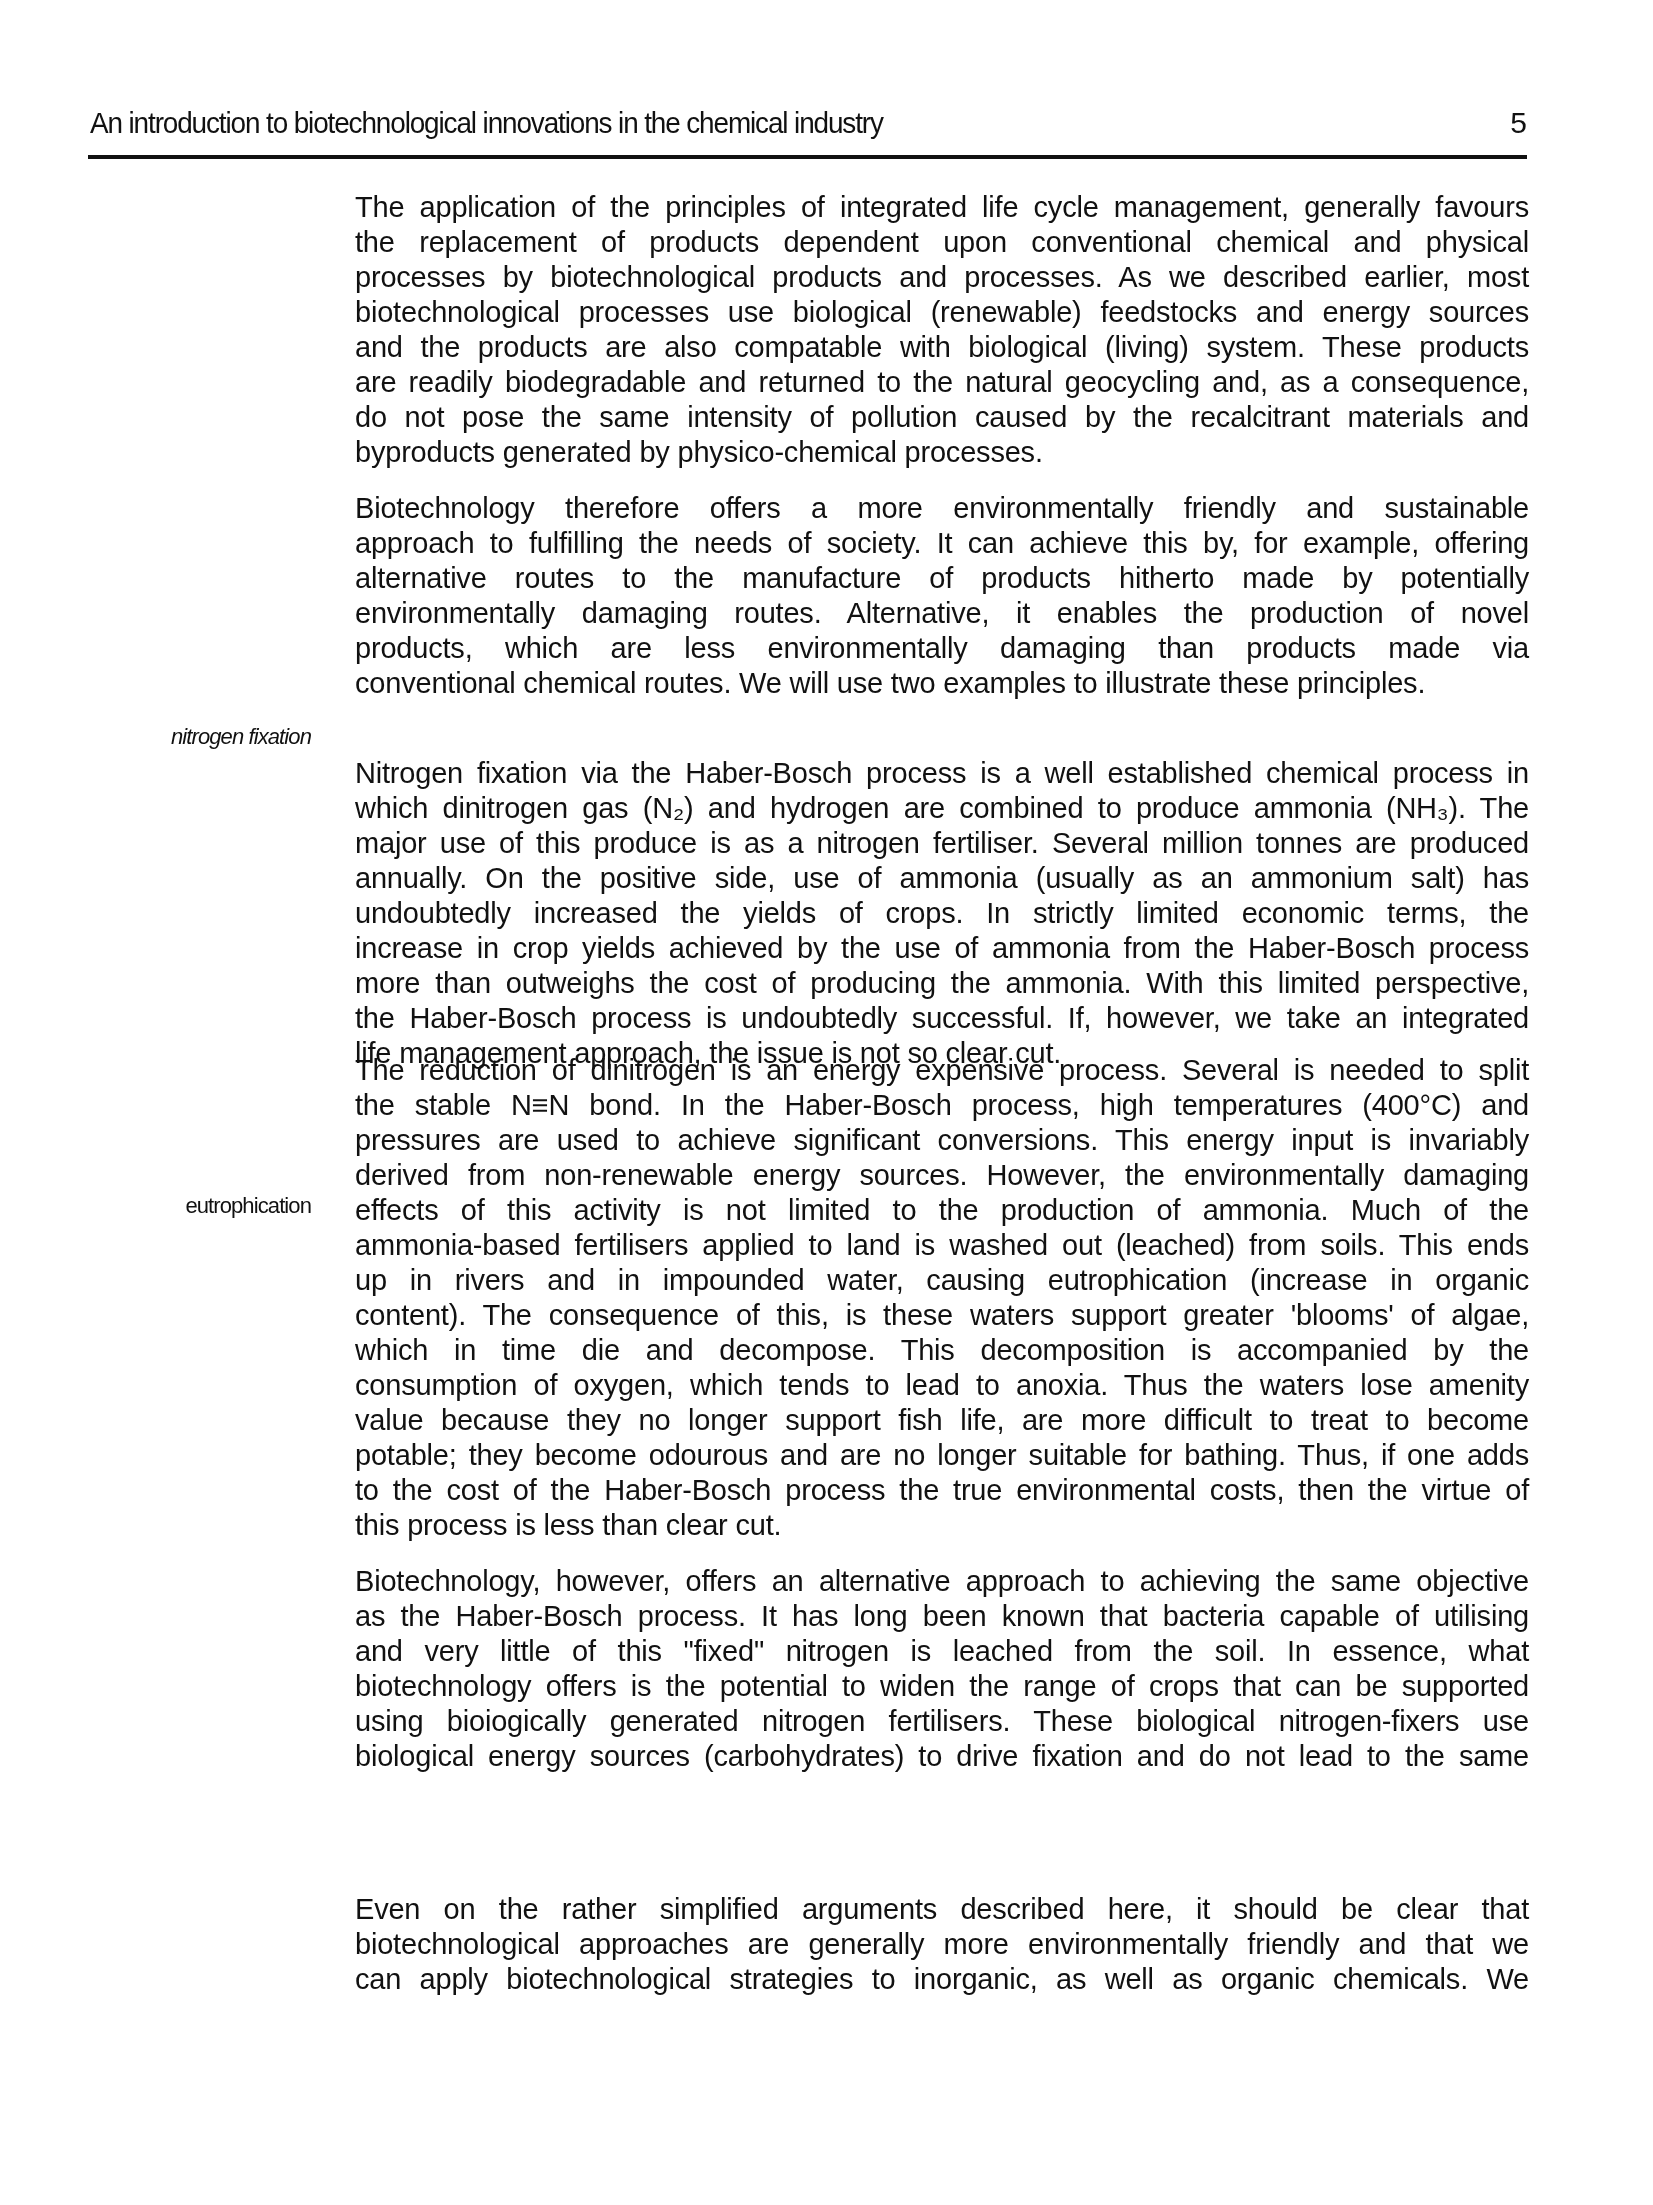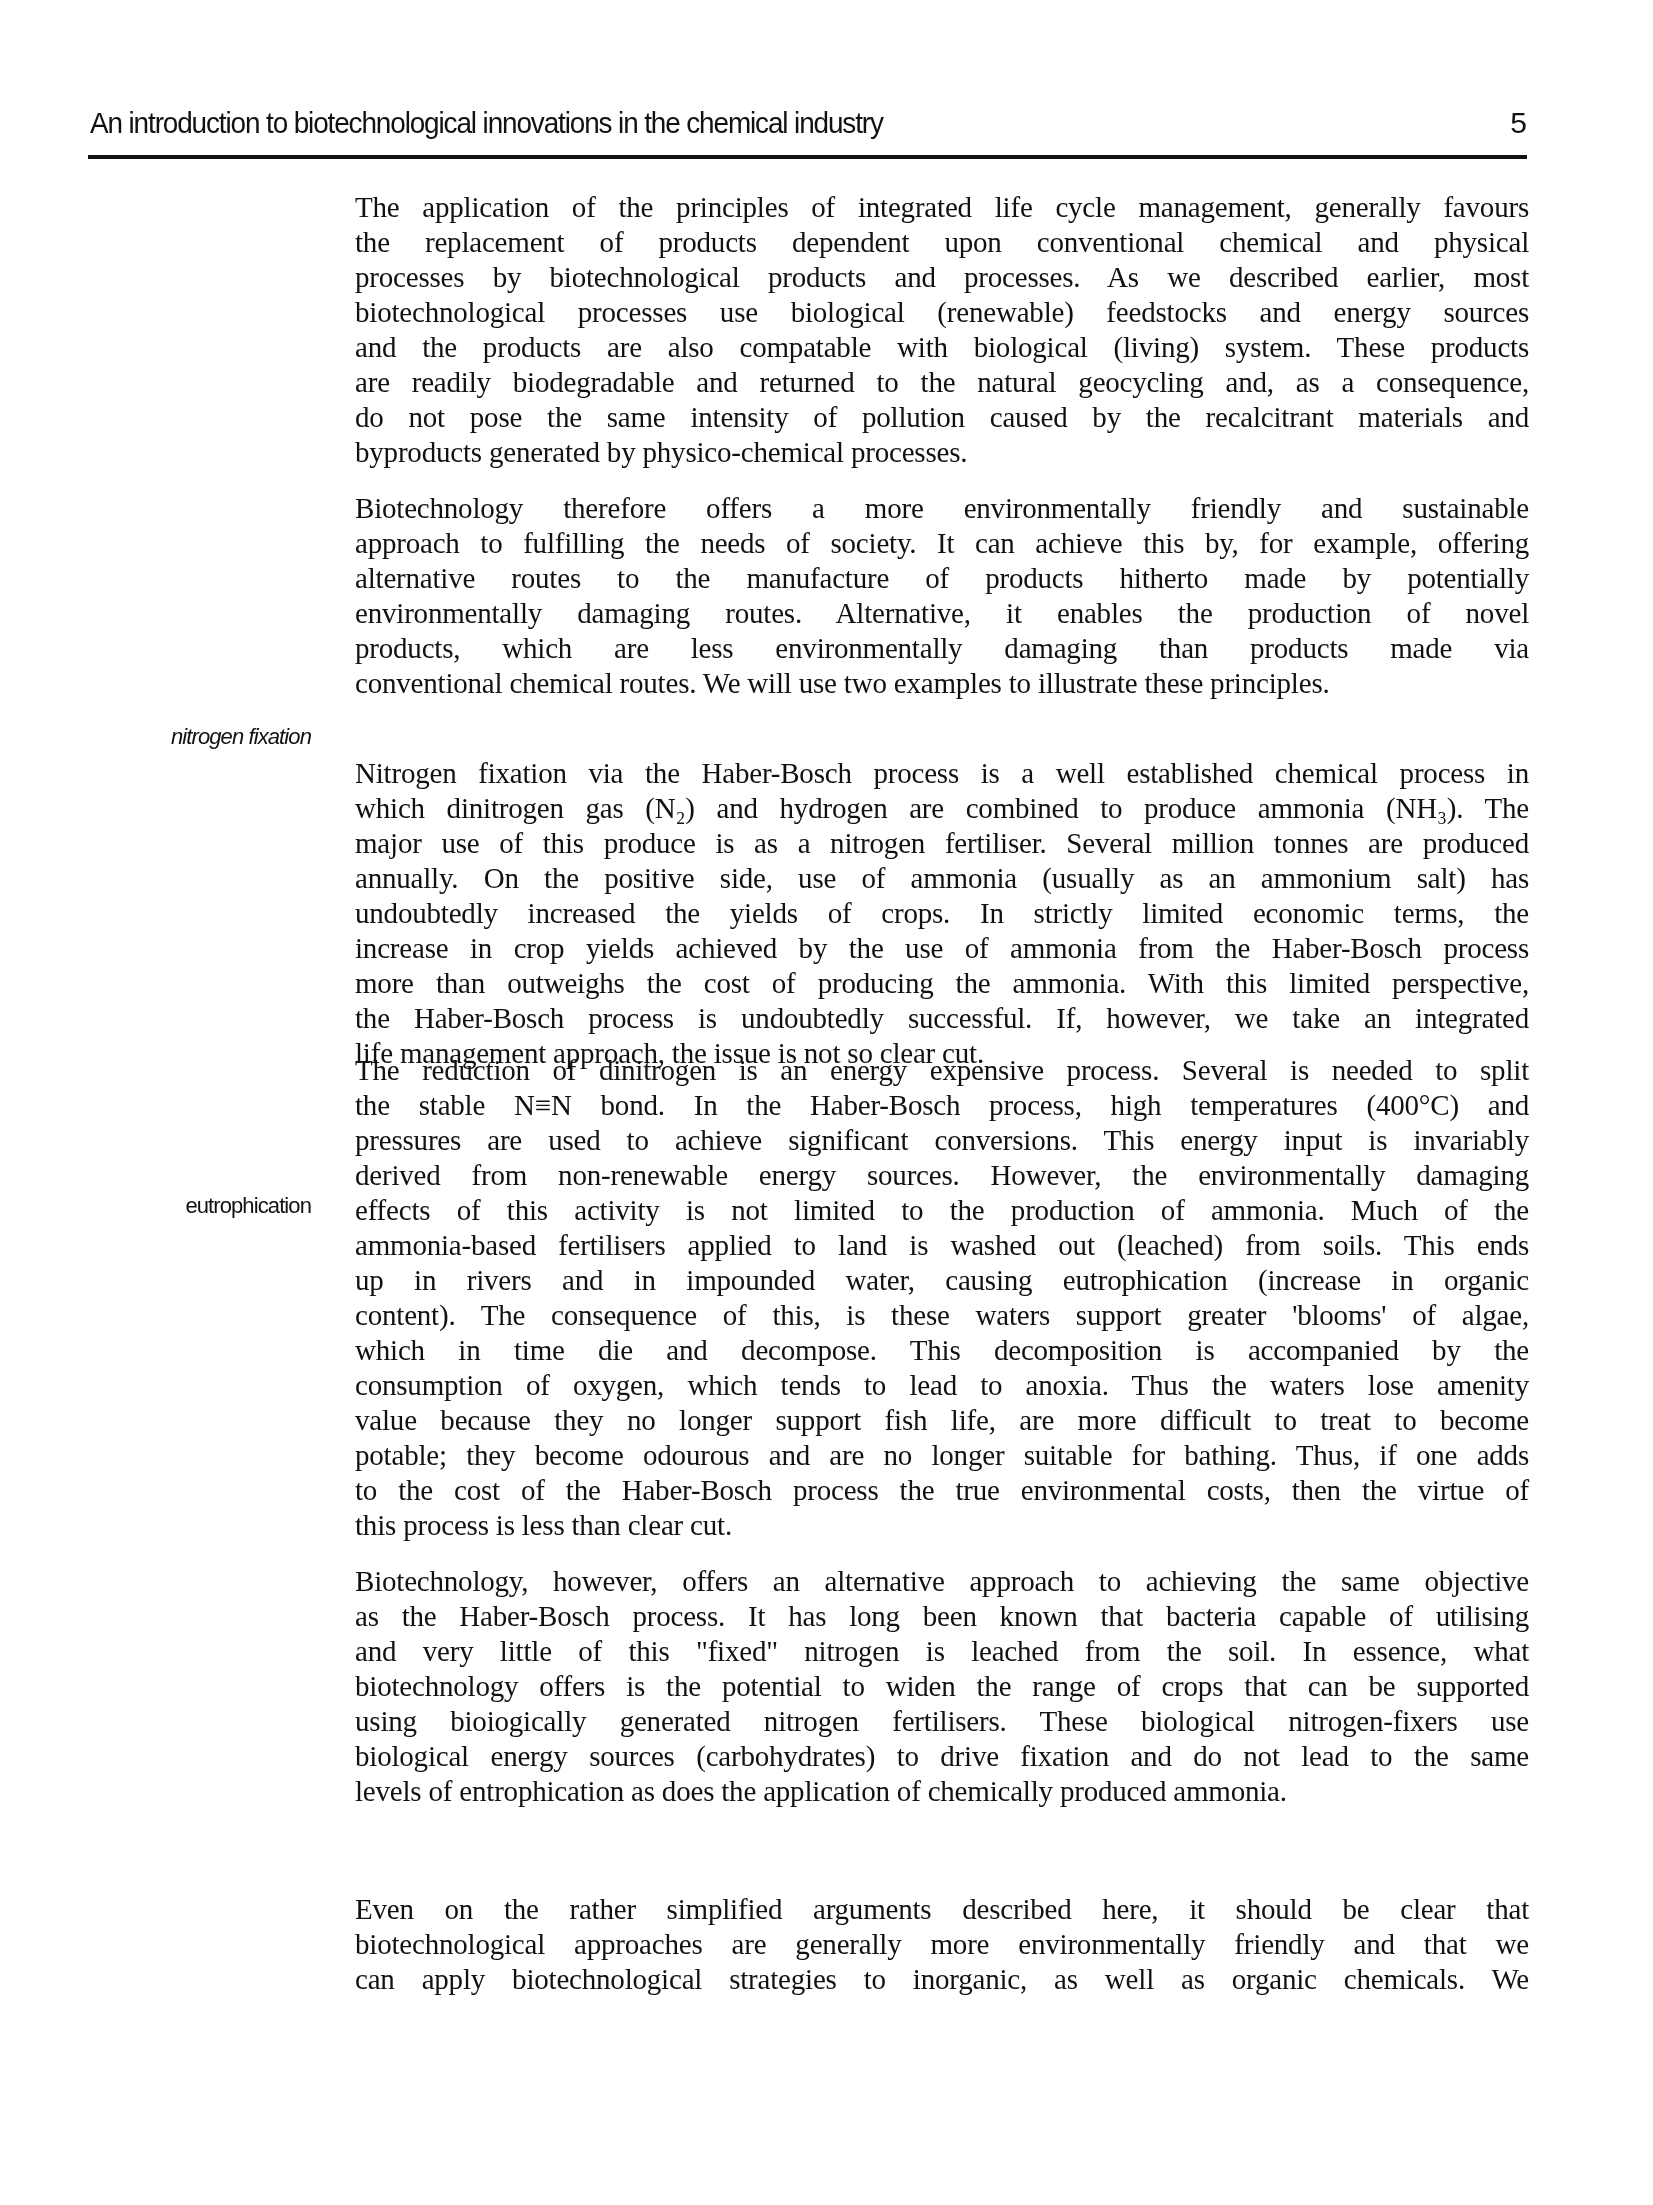--- a/index.html
+++ b/index.html
@@ -51,21 +51,21 @@
     }
     .body-col {
       position: absolute;
       left: 355px;
       width: 1174px;
     }
     .para {
       position: absolute;
       left: 0;
       width: 1174px;
-      font-family: Liberation Serif, serif;
+      font-family: Liberation Sans, sans-serif;
       font-size: 29px;
       line-height: 35px;
       text-align: justify;
       letter-spacing: -0.2px;
     }
     .para .line {
       display: block;
       text-align: justify;
       text-align-last: justify;
       white-space: nowrap;
@@ -149,21 +149,20 @@
     <span class="line last">this process is less than clear cut.</span>
   </div>
 
   <div class="para" style="top:1564px;">
     <span class="line">Biotechnology, however, offers an alternative approach to achieving the same objective</span>
     <span class="line">as the Haber-Bosch process. It has long been known that bacteria capable of utilising</span>
     <span class="line">and very little of this "fixed" nitrogen is leached from the soil. In essence, what</span>
     <span class="line">biotechnology offers is the potential to widen the range of crops that can be supported</span>
     <span class="line">using bioiogically generated nitrogen fertilisers. These biological nitrogen-fixers use</span>
     <span class="line">biological energy sources (carbohydrates) to drive fixation and do not lead to the same</span>
-    <span class="line last">levels of entrophication as does the application of chemically produced ammonia.</span>
   </div>
 
   <div class="para" style="top:1866px;margin-top:26px;">
     <span class="line">Even on the rather simplified arguments described here, it should be clear that</span>
     <span class="line">biotechnological approaches are generally more environmentally friendly and that we</span>
     <span class="line">can apply biotechnological strategies to inorganic, as well as organic chemicals. We</span>
   </div>
 
 </div>
 

